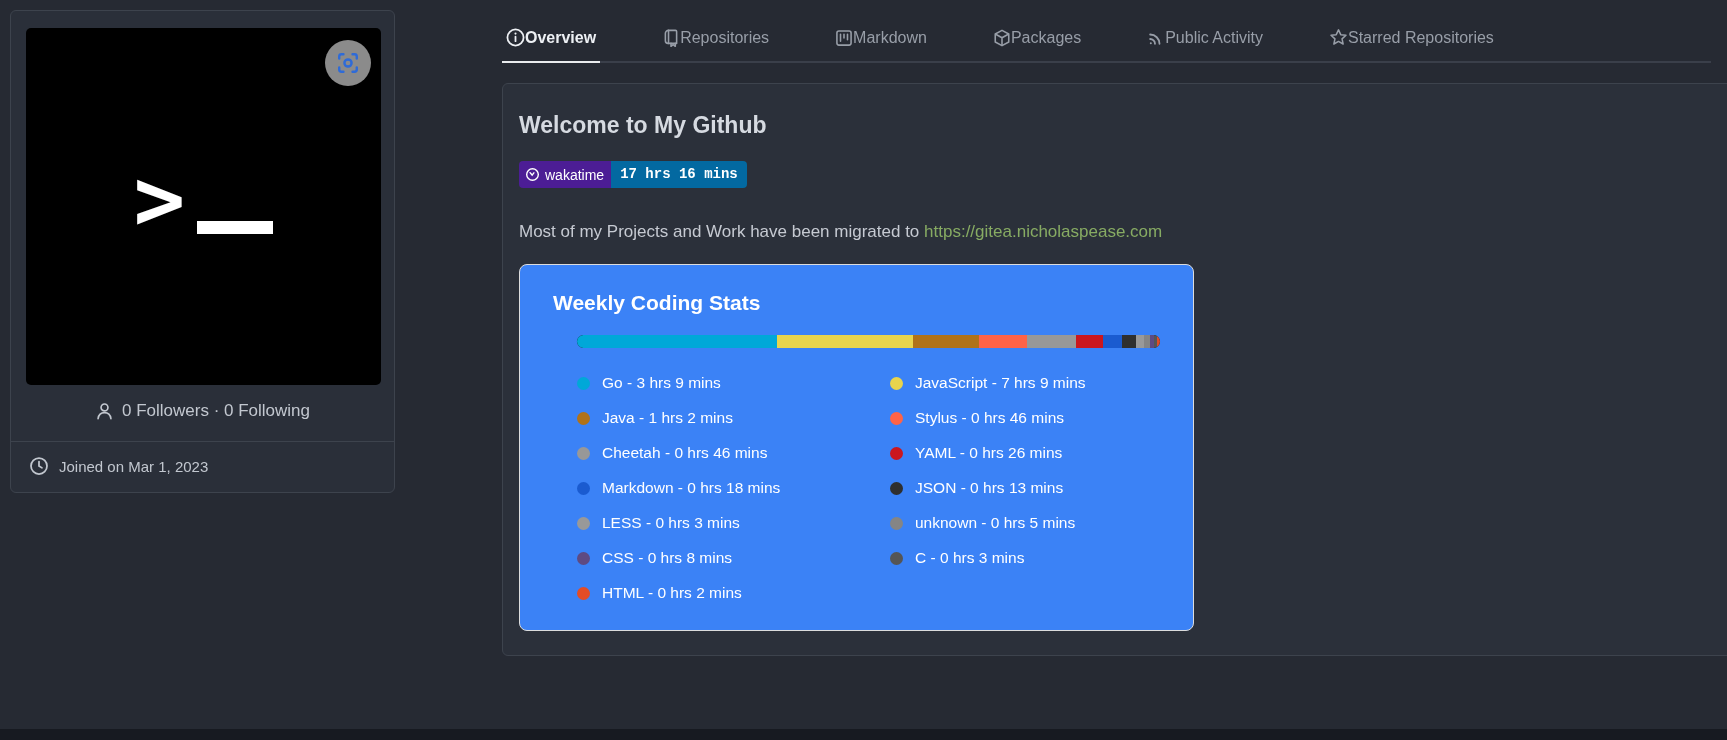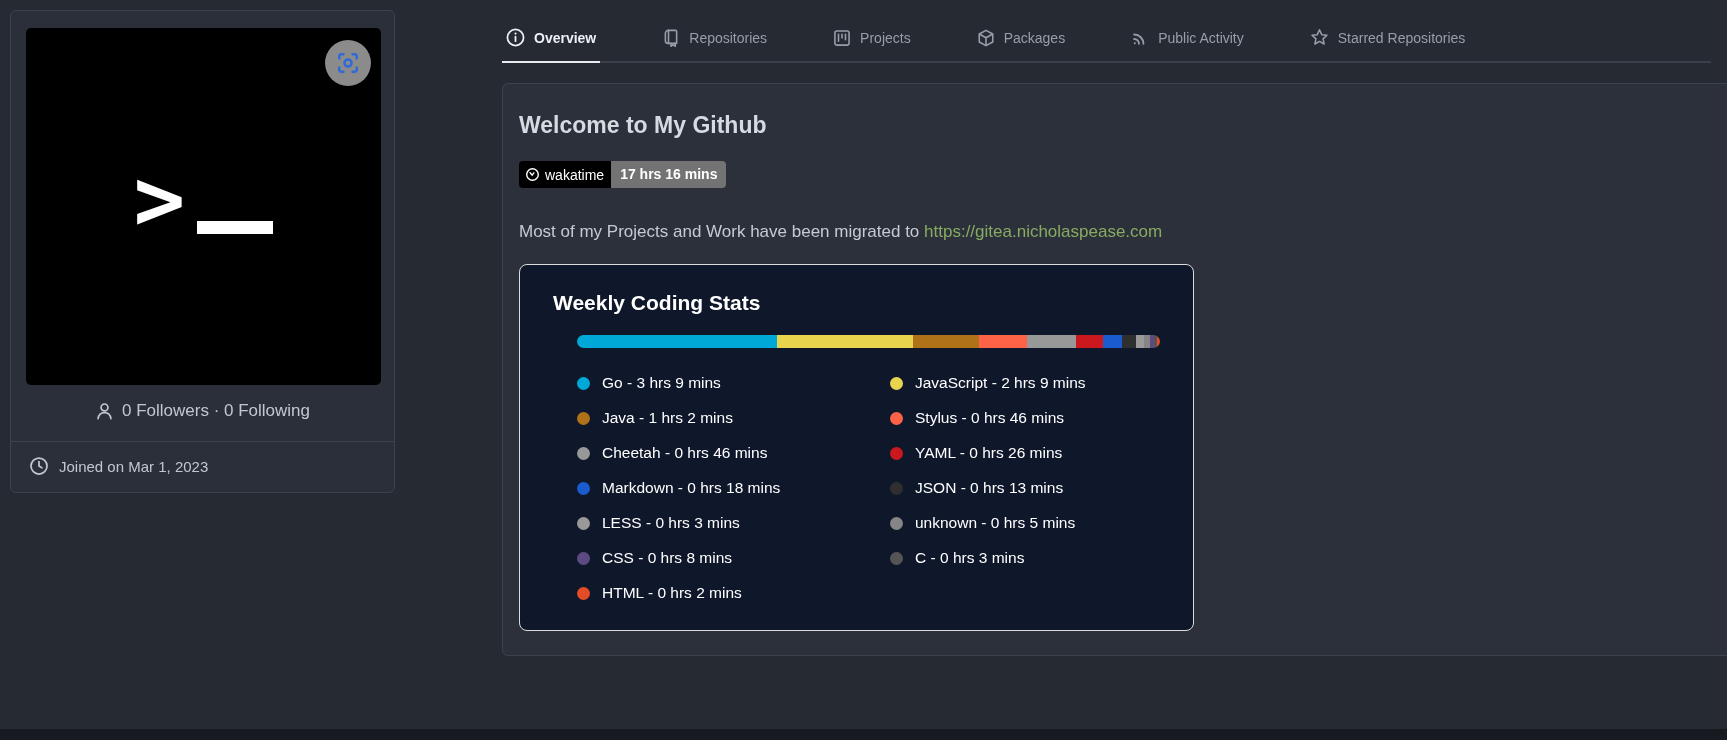--- a/index.html
+++ b/index.html
@@ -46,42 +46,42 @@
     padding:14px 18px 16px 18px;font-size:15px;color:#c2c7cf;
   }
   .muted-icon{color:#9aa0ab;}
   
   .main-col{position:absolute;left:494px;top:0;width:1217px;}
   .tabs{
     display:flex;align-items:stretch;gap:0;
     border-bottom:2px solid #3a3f4a;padding-top:18px;margin-left:8px;
   }
   .tab{
-    display:flex;align-items:center;gap:9px;
+    display:flex;align-items:center;
     padding:10px 4px 14px 4px;margin-right:58px;margin-bottom:-2px;
-    font-size:14px;color:#989ea8;cursor:pointer;white-space:nowrap;
+    font-size:16px;color:#989ea8;cursor:pointer;white-space:nowrap;
     border-bottom:2px solid transparent;
   }
   .tab.active{color:#edf0f4;font-weight:bold;border-bottom-color:#e9ebee;}
   .panel{
     width:1244px;box-sizing:border-box;margin-top:20px;margin-left:8px;
     background:#2b303a;border:1px solid #3d434d;border-radius:6px;
     padding:16px 16px 24px 16px;
   }
   .welcome{font-size:23px;font-weight:bold;color:#d6dae1;margin:12px 0 0 0;}
   .badge{display:inline-flex;margin-top:22px;border-radius:4px;overflow:hidden;
     font-size:14px;line-height:1;cursor:pointer;}
   .badge .b-left{display:flex;align-items:center;gap:5px;padding:6px 7px 6px 6px;color:#fff;}
   .badge .b-right{padding:6px 9px;color:#fff;font-weight:bold;}
   .migrated{margin-top:34px;font-size:17px;color:#c6cad2;}
   .migrated a{text-decoration:none;cursor:pointer;margin-top:24px;}
   
   .stats-card{
     width:675px;box-sizing:border-box;margin-top:22px;
-    background:#0f172a;border:1px solid #dcdcdc;border-radius:8px;
+    background:#3b82f6;border:1px solid #dcdcdc;border-radius:8px;
     padding:26px 33px 28px 33px;color:#fff;
   }
   .stats-title{font-size:21px;font-weight:bold;margin:0 0 20px 0;}
   .stacked-bar{
     display:flex;height:13px;border-radius:7px;overflow:hidden;
     margin:0 0 26px 24px;background:#111;
   }
   .stacked-bar .seg{height:100%;min-width:3px;}
   .legend{
     display:grid;grid-template-columns:313px auto;row-gap:17px;
@@ -155,21 +155,21 @@
       </span>
       <span>Repositories</span>
     </div>
     <div class="tab">
       <span>
         <svg width="18" height="18" viewBox="0 0 16 16" fill="none" stroke="currentColor" stroke-width="1.4" stroke-linecap="round">
           <rect x="1.7" y="1.7" width="12.6" height="12.6" rx="1.8"></rect>
           <path d="M4.9 4.6v6.2M8 4.6v3.4M11.1 4.6v5"></path>
         </svg>
       </span>
-      <span>Projects</span>
+      <span>Markdown</span>
     </div>
     <div class="tab">
       <span>
         <svg width="18" height="18" viewBox="0 0 16 16" fill="none" stroke="currentColor" stroke-width="1.4" stroke-linejoin="round">
           <path d="M8 1.2l6 3.3v7L8 14.8l-6-3.3v-7z"></path>
           <path d="M2 4.5L8 7.8l6-3.3M8 7.8v7"></path>
         </svg>
       </span>
       <span>Packages</span>
     </div>
@@ -190,30 +190,30 @@
         </svg>
       </span>
       <span>Starred Repositories</span>
     </div>
   </div>
 
   <div class="panel">
     <h1 class="welcome">Welcome to My Github</h1>
 
     <div class="badge">
-      <span class="b-left" style="background: #000000;">
+      <span class="b-left" style="background: #4c1d95;">
         <span>
           <svg width="15" height="15" viewBox="0 0 16 16" fill="none" stroke="#fff" stroke-width="1.5" stroke-linecap="round">
             <circle cx="8" cy="8" r="6.2"></circle>
             <path d="M5.4 6l2.2 2.6 1.9-2.4"></path>
           </svg>
         </span>
         <span>wakatime</span>
       </span>
-      <span class="b-right" style="background: #737373;">17 hrs 16 mins</span>
+      <span class="b-right" style="background: #0369a1; font-family: Liberation Mono, monospace;">17 hrs 16 mins</span>
     </div>
 
     <p class="migrated">
       <span>Most of my Projects and Work have been migrated to</span>
       <a href="#" style="color: rgb(135, 171, 99);">https://gitea.nicholaspease.com</a>
     </p>
 
     <div class="stats-card">
       <h2 class="stats-title">Weekly Coding Stats</h2>
       <div class="stacked-bar">
@@ -231,21 +231,21 @@
           <div class="seg" style="width: 0.544465%; background: rgb(85, 85, 85);"></div>
           <div class="seg" style="width: 0.362976%; background: rgb(227, 76, 38);"></div>
         </div>
       <div class="legend">
           <div class="legend-item">
             <span class="legend-dot" style="background: rgb(0, 168, 216);"></span>
             <span>Go - 3 hrs 9 mins</span>
           </div>
           <div class="legend-item">
             <span class="legend-dot" style="background: rgb(232, 212, 77);"></span>
-            <span>JavaScript - 2 hrs 9 mins</span>
+            <span>JavaScript - 7 hrs 9 mins</span>
           </div>
           <div class="legend-item">
             <span class="legend-dot" style="background: rgb(176, 114, 25);"></span>
             <span>Java - 1 hrs 2 mins</span>
           </div>
           <div class="legend-item">
             <span class="legend-dot" style="background: rgb(255, 99, 71);"></span>
             <span>Stylus - 0 hrs 46 mins</span>
           </div>
           <div class="legend-item">

